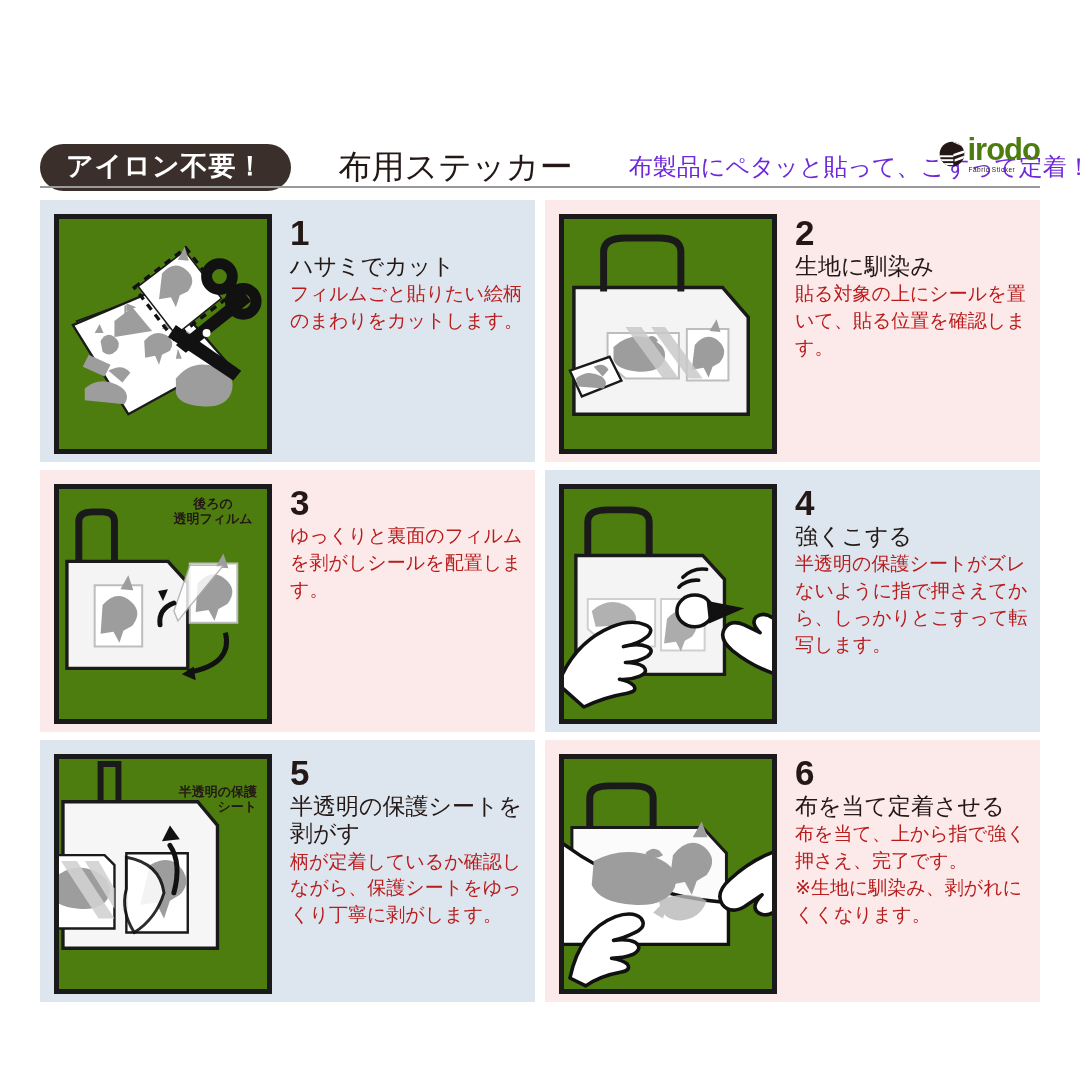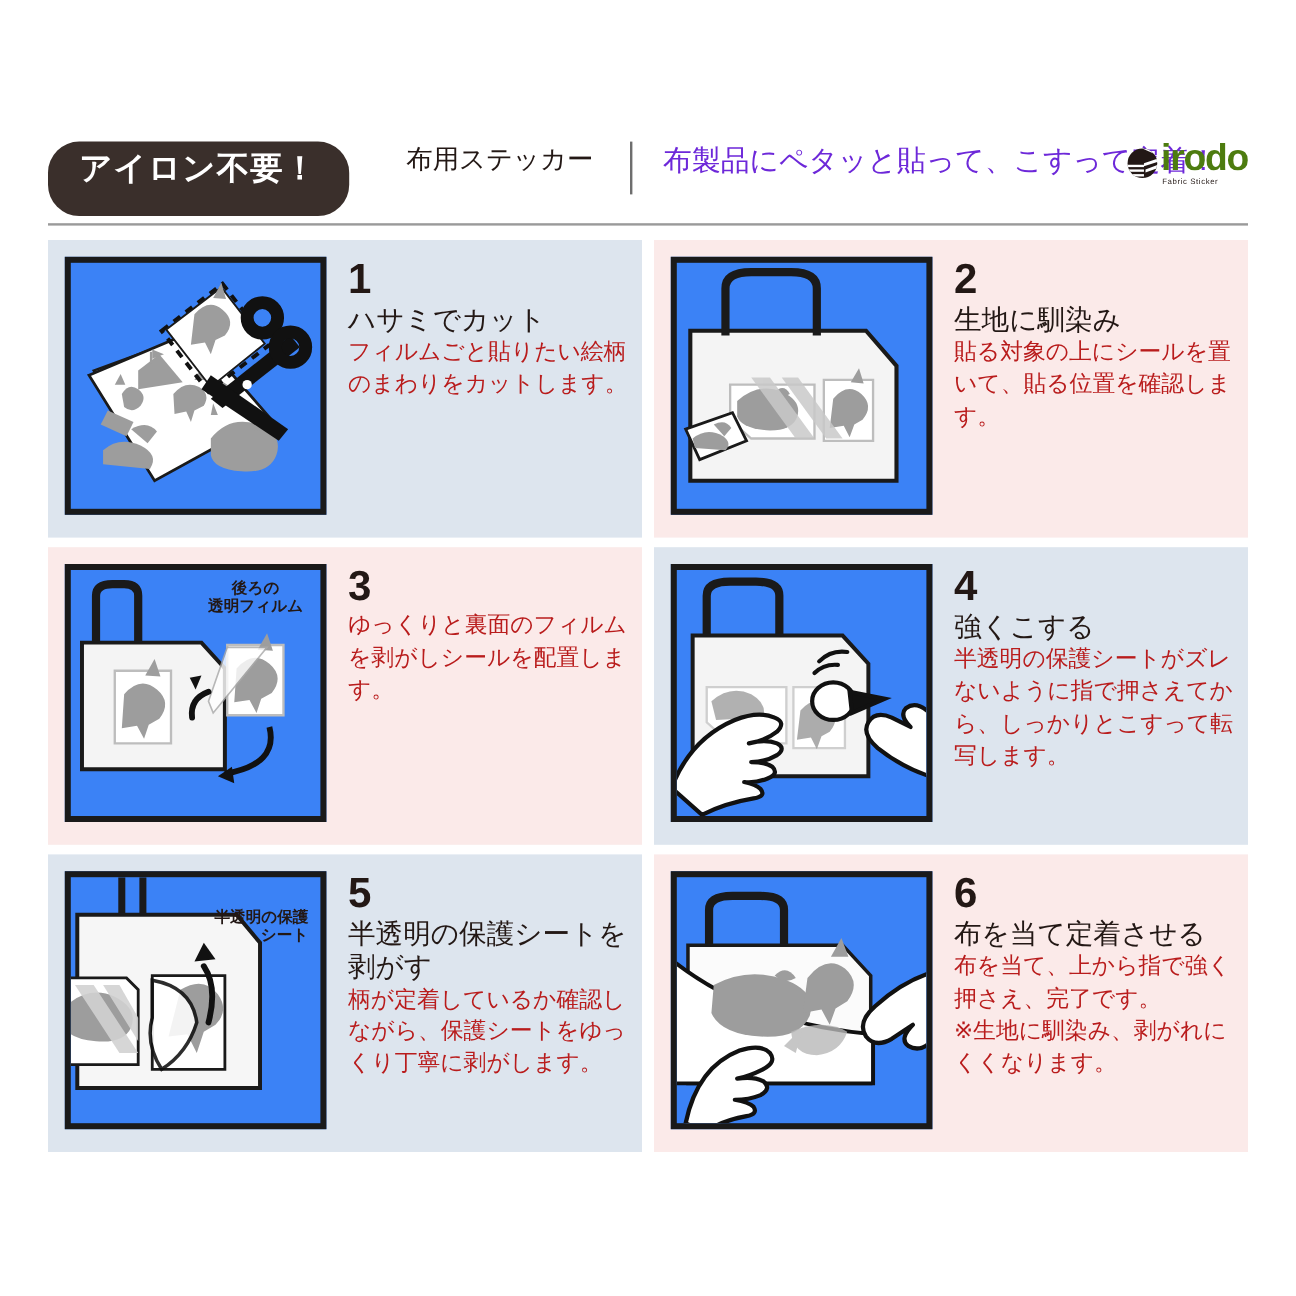--- a/index.html
+++ b/index.html
@@ -7,32 +7,32 @@
     width:1080px;height:1080px;
     background:#ffffff;
     font-family:"Liberation Sans","DejaVu Sans",sans-serif;
     color:#231815;
     overflow:hidden;
   }
   .page{position:relative;width:1080px;height:1080px;box-sizing:border-box;}
 
   
   .header{
-    position:absolute;left:40px;top:118px;width:1000px;height:62px;
-    display:flex;
+    position:absolute;left:40px;top:136px;width:1000px;height:62px;
+    display:flex;align-items:center;
   }
   .badge{
     background:#3a2f2b;color:#ffffff;
     border-radius:26px;
     padding:9px 26px 11px 26px;
     font-size:27px;font-weight:bold;letter-spacing:1px;
     white-space:nowrap;line-height:1;
   }
   .hdr-title{
-    margin-left:48px;font-size:22px;white-space:nowrap;color:#231815;
+    margin-left:48px;font-size:33px;white-space:nowrap;color:#231815;
   }
   .hdr-divider{
     width:2px;height:44px;background:#6e6e6e;margin:0 26px 0 30px;
   }
   .hdr-sub{font-size:24px;white-space:nowrap;color:#6d28d9;}
   .logo{
     position:absolute;right:0;top:-2px;
     display:flex;align-items:center;
   }
   .logo-mark{width:26px;height:26px;margin-right:3px;}
@@ -53,22 +53,22 @@
     column-gap:10px;row-gap:8px;
   }
   .cell{
     position:relative;display:flex;align-items:flex-start;
     padding:14px 12px 8px 14px;box-sizing:border-box;
   }
   .cell.blue{background:#dde5ee;}
   .cell.pink{background:#fbeae9;}
 
   .art{
-    width:218px;height:215px;flex:0 0 218px;
-    background:#3b82f6;border:5px solid #1a1a1a;box-sizing:border-box;
+    width:218px;height:240px;flex:0 0 218px;
+    background:#4d7c0f;border:5px solid #1a1a1a;box-sizing:border-box;
     position:relative;overflow:hidden;
   }
   .art svg{display:block;width:100%;height:100%;}
 
   .txt{padding-left:18px;padding-top:2px;flex:1 1 auto;min-width:0;}
   .num{font-size:35px;font-weight:bold;line-height:.95;color:#231815;margin-bottom:4px;}
   .ttl{font-size:23px;line-height:1.18;color:#231815;margin-bottom:1px;}
   .desc{font-size:19px;line-height:1.42;color:#b91c1c;}
 
   

